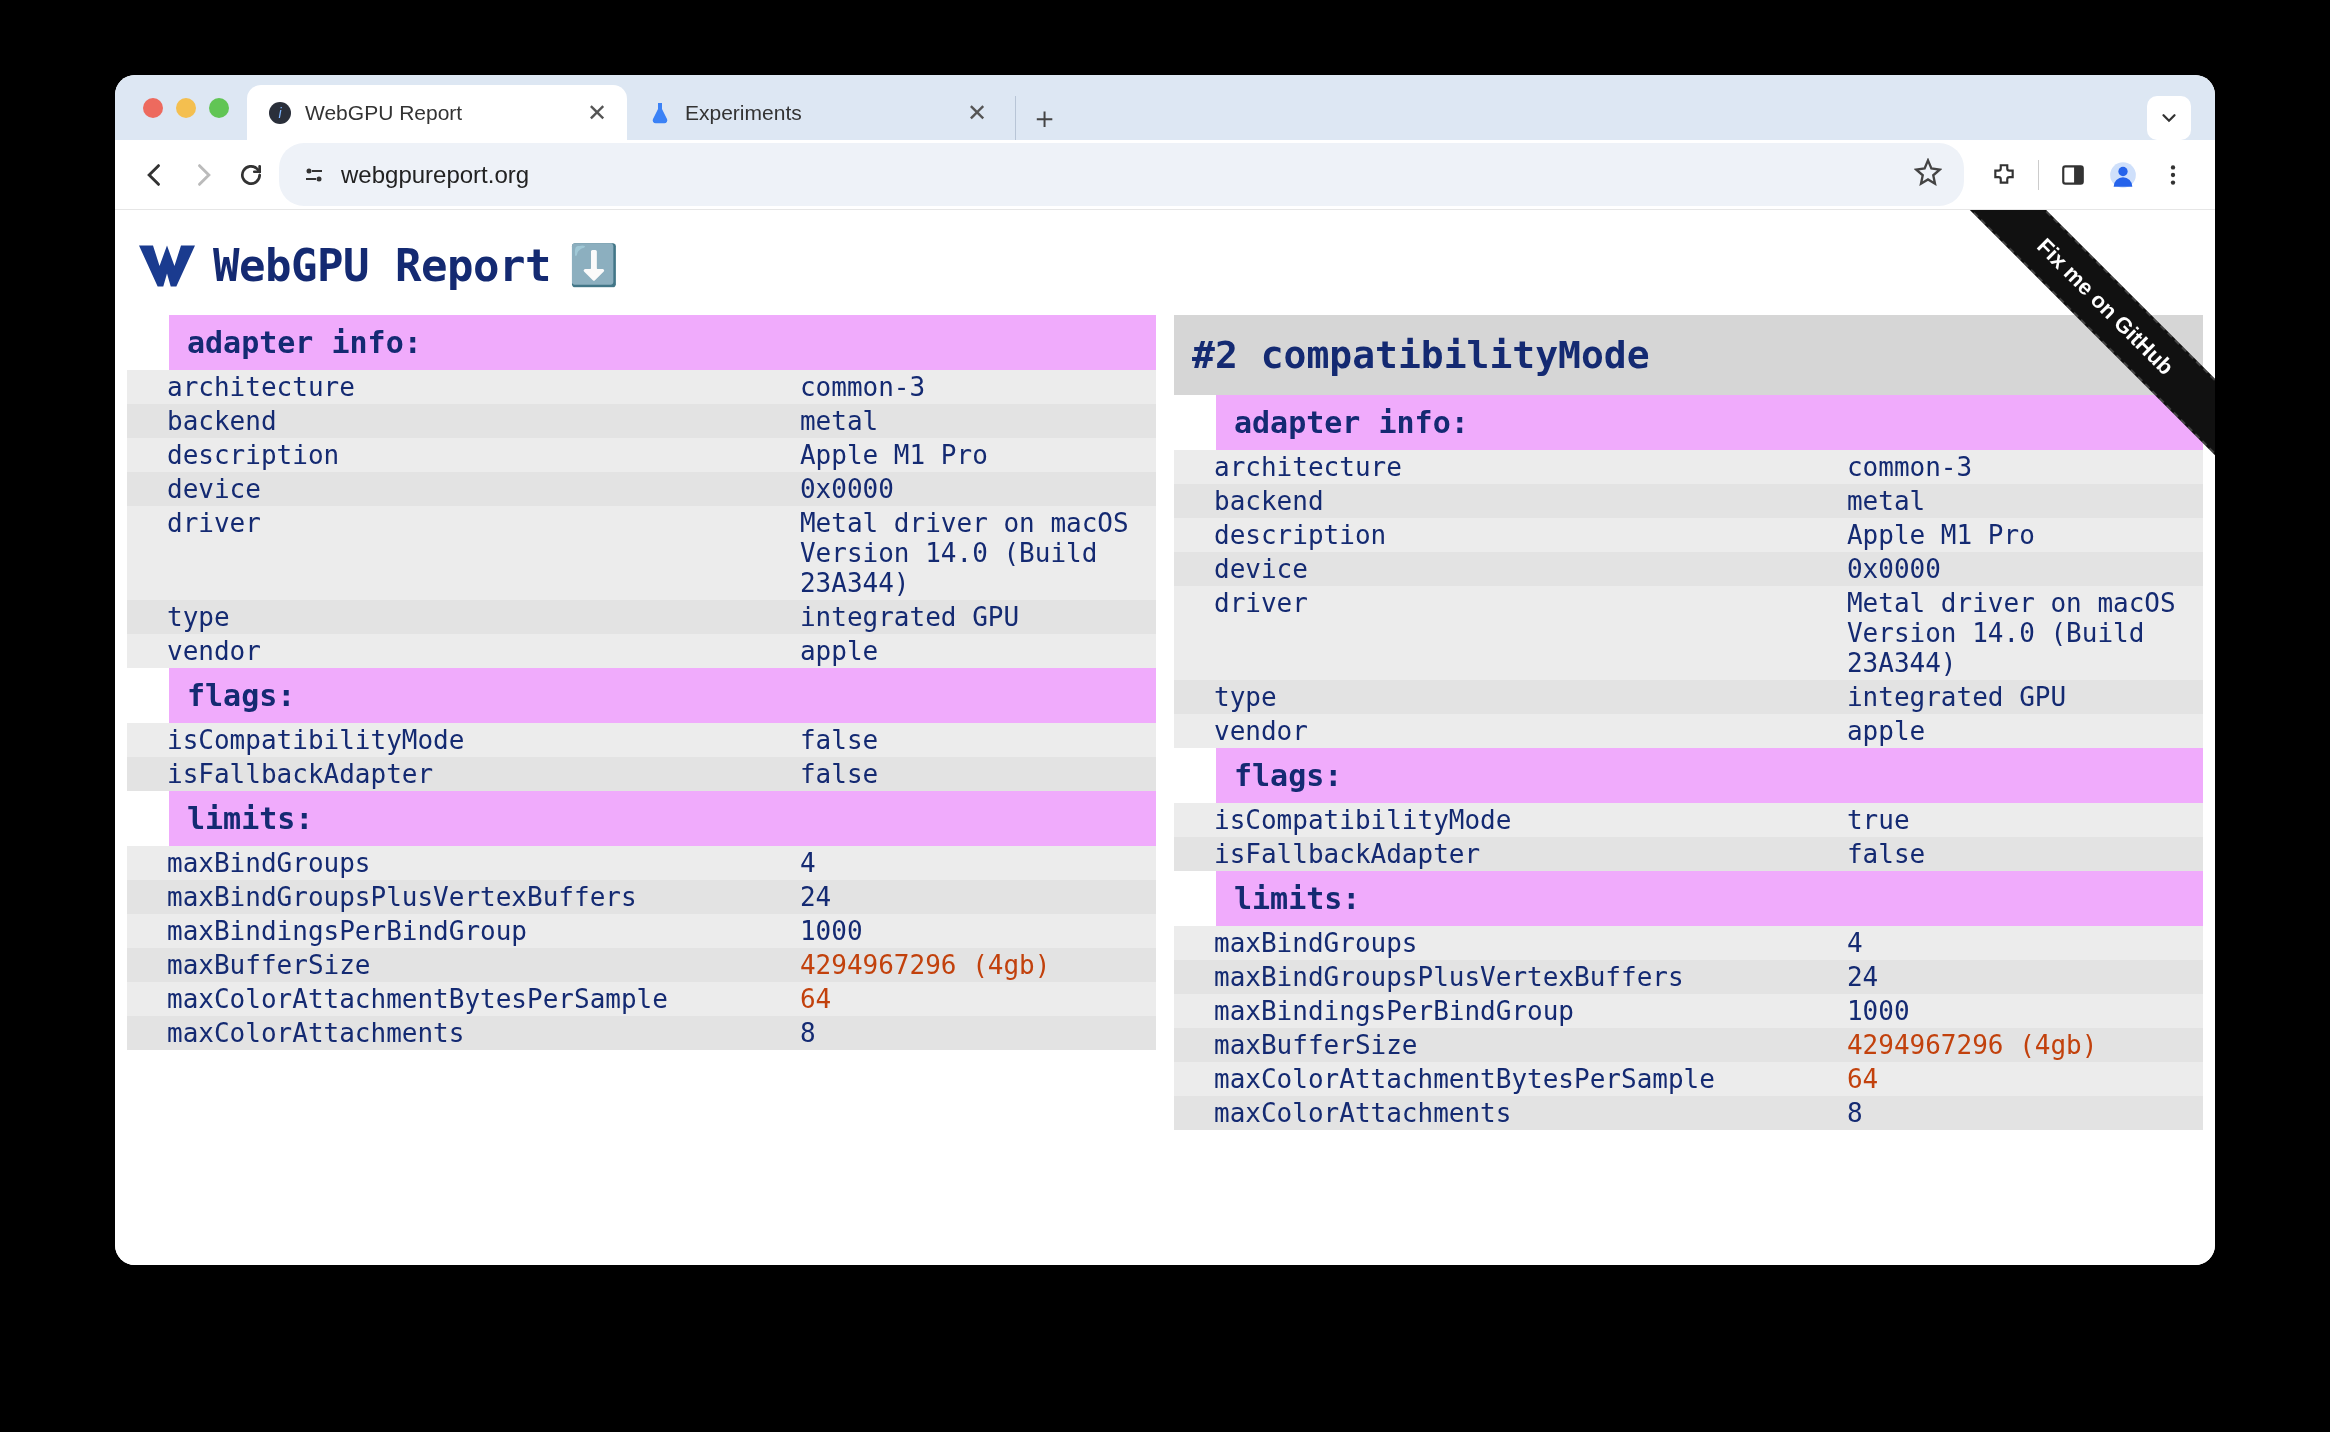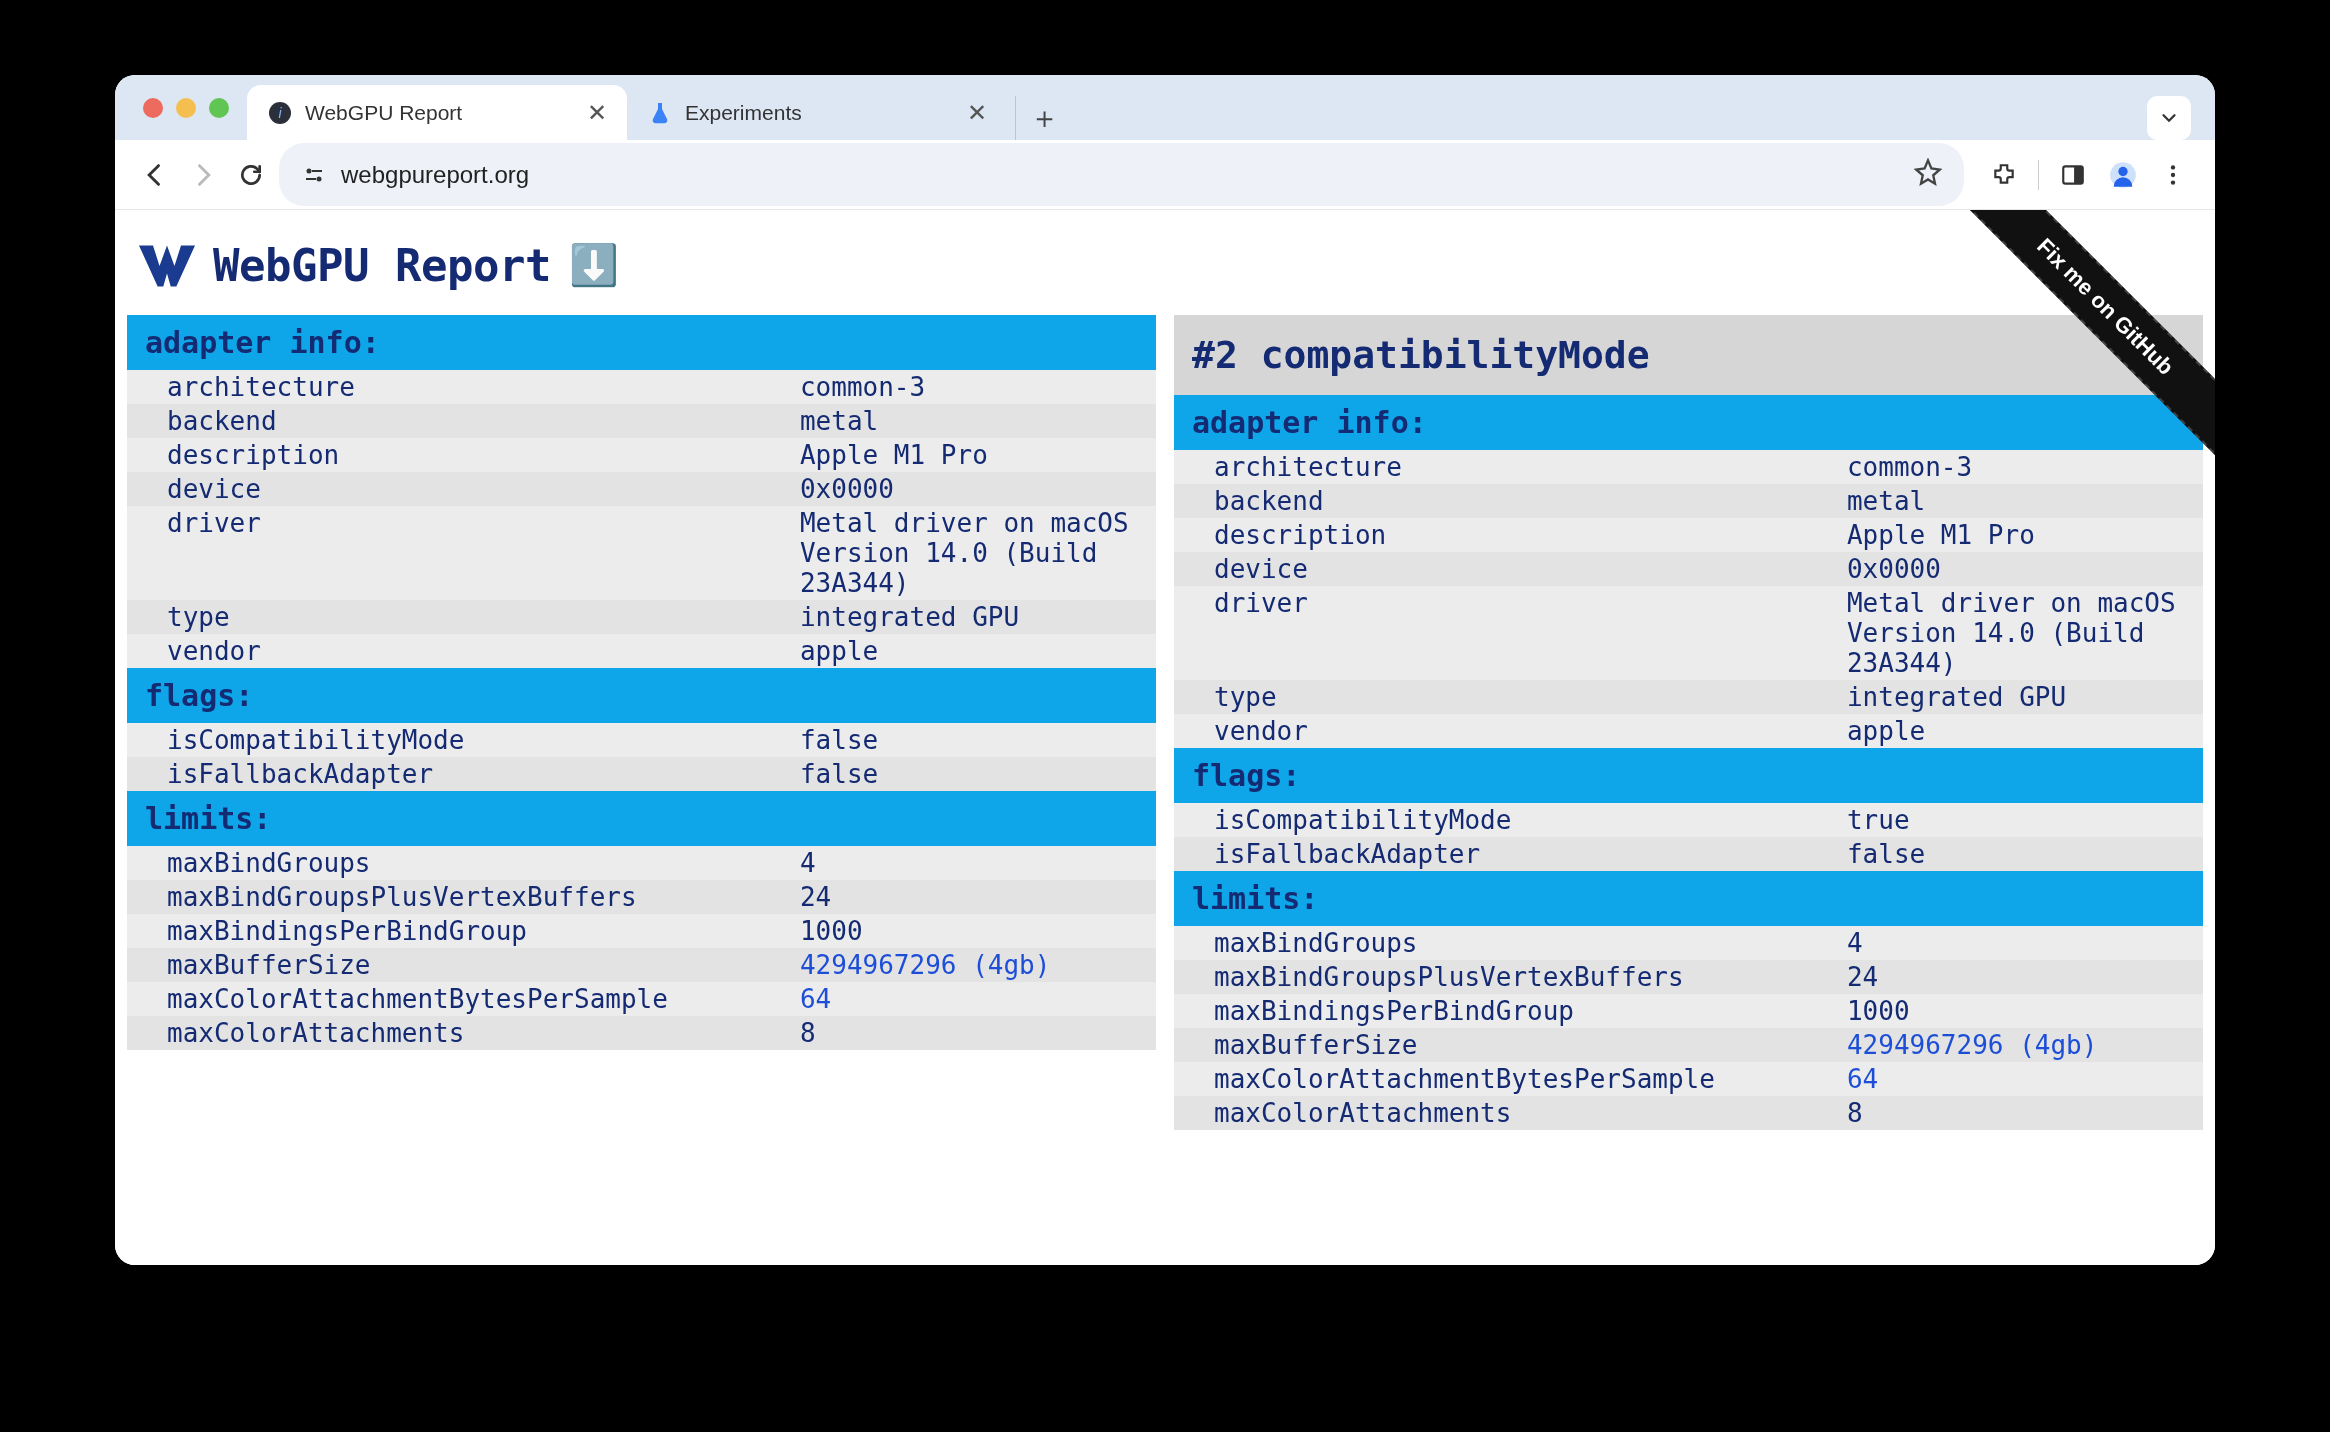--- a/index.html
+++ b/index.html
@@ -115,35 +115,36 @@
   color: #142a72;
 }
 .panel-title {
   background: #d6d6d6;
   font-weight: 800;
   font-size: 38px;
   padding: 18px 18px;
   color: #142a72;
 }
 .section-head {
-  background: #0ea5e9;
+  background: #f0abfc;
   font-weight: 800;
   font-size: 30px;
   padding: 10px 18px;
+  margin-left: 42px;
 }
 .rows { }
 .row {
   display: flex;
   padding: 2px 0 2px 40px;
 }
 .row:nth-child(odd) { background: #ececec; }
 .row:nth-child(even) { background: #e3e3e3; }
 .row .k { flex: 0 0 64%; white-space: pre; }
 .row .v { flex: 1; white-space: pre-wrap; }
-.v.pink { color: #1d4ed8; }
+.v.pink { color: #c2410c; }
 
 .github-ribbon {
   position: absolute;
   top: 0; right: 0;
   width: 290px; height: 290px;
   overflow: hidden;
   pointer-events: none;
 }
 .github-ribbon .band {
   position: absolute;

